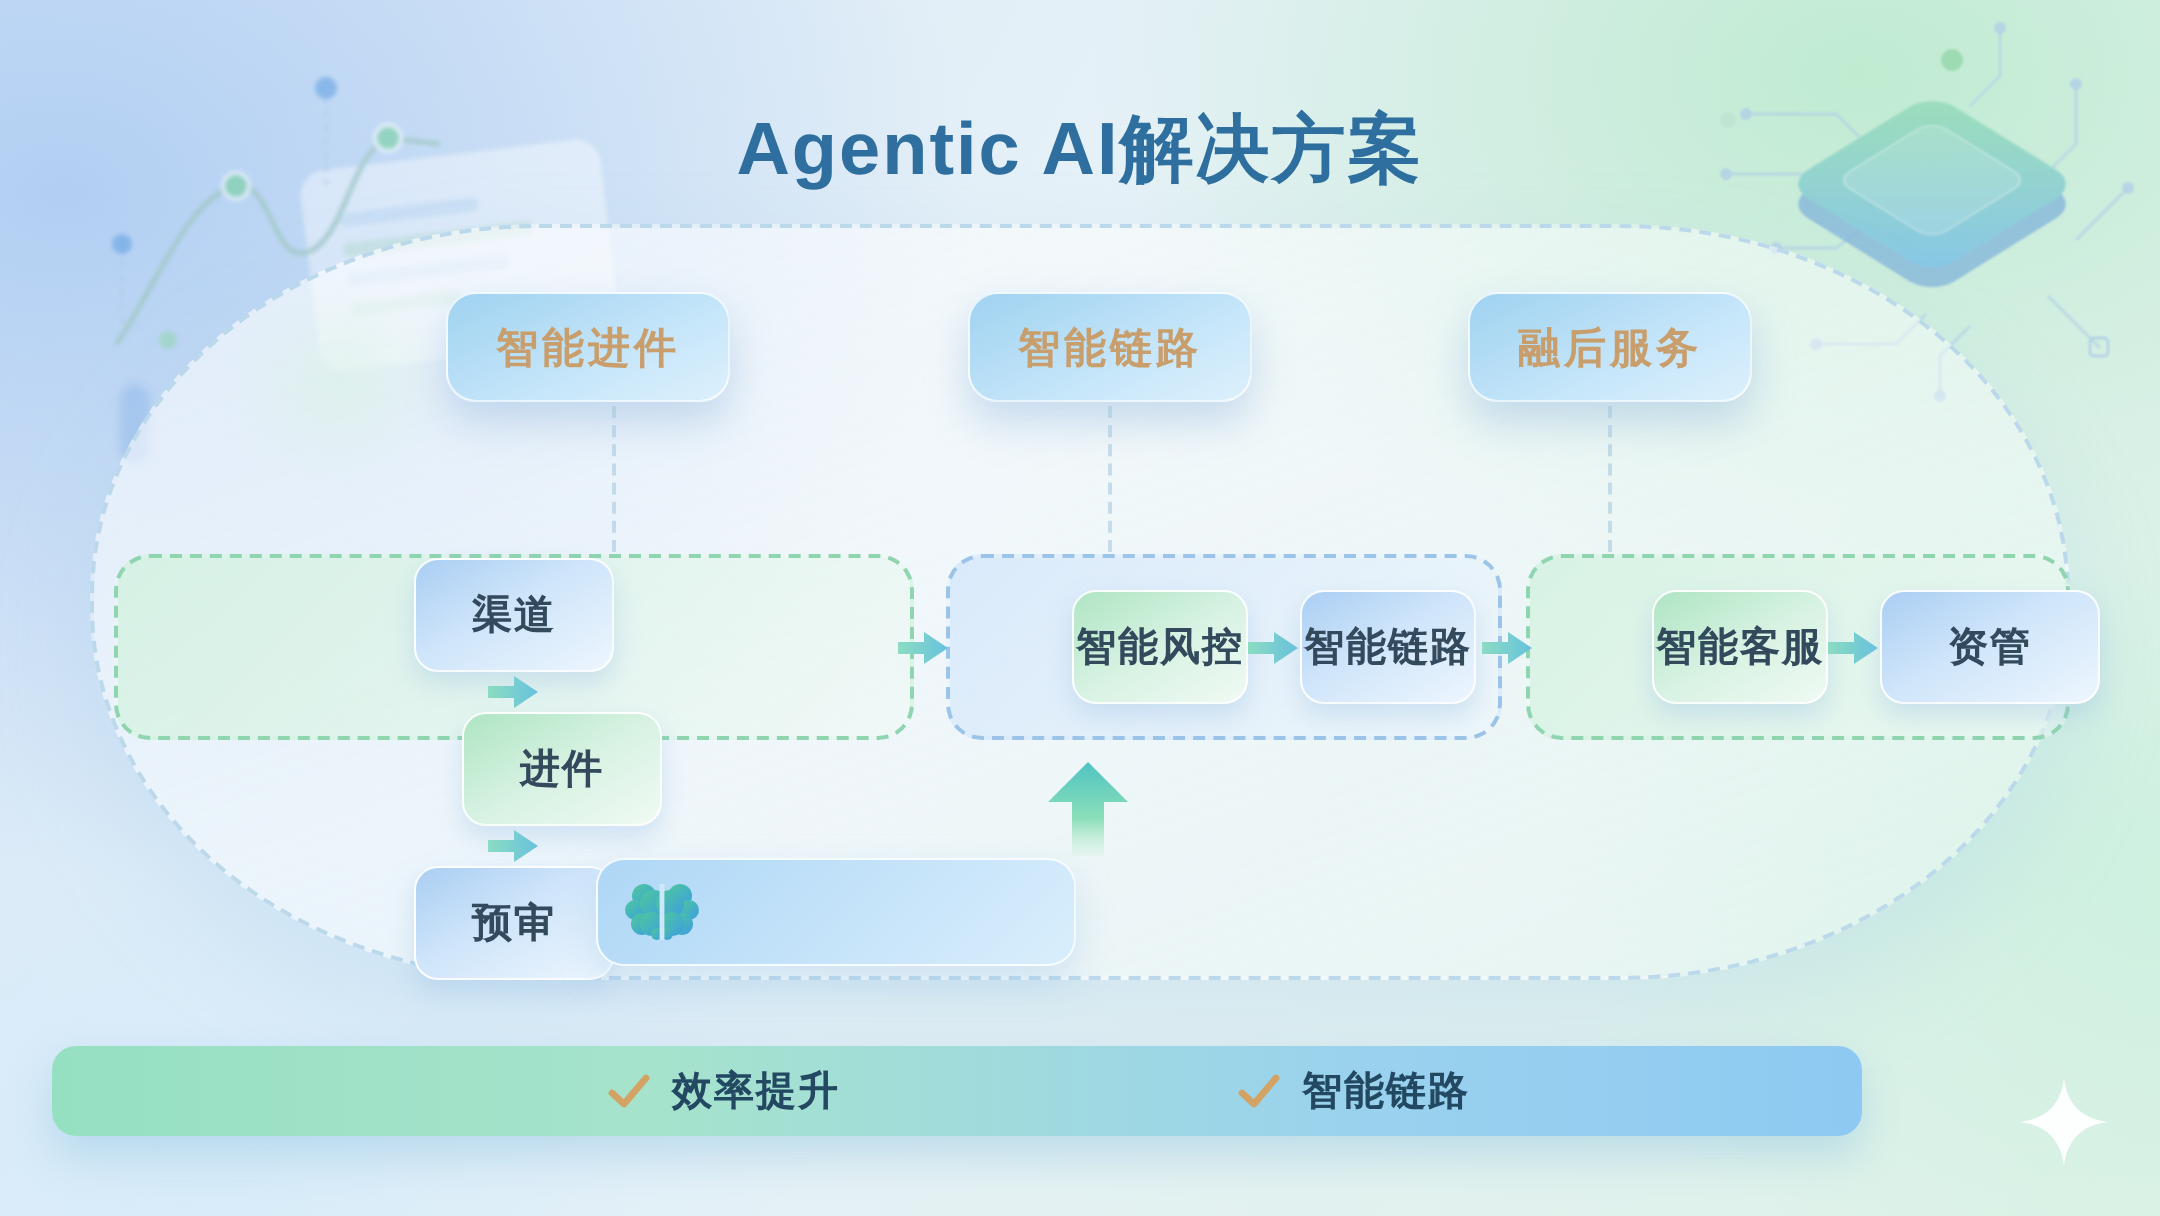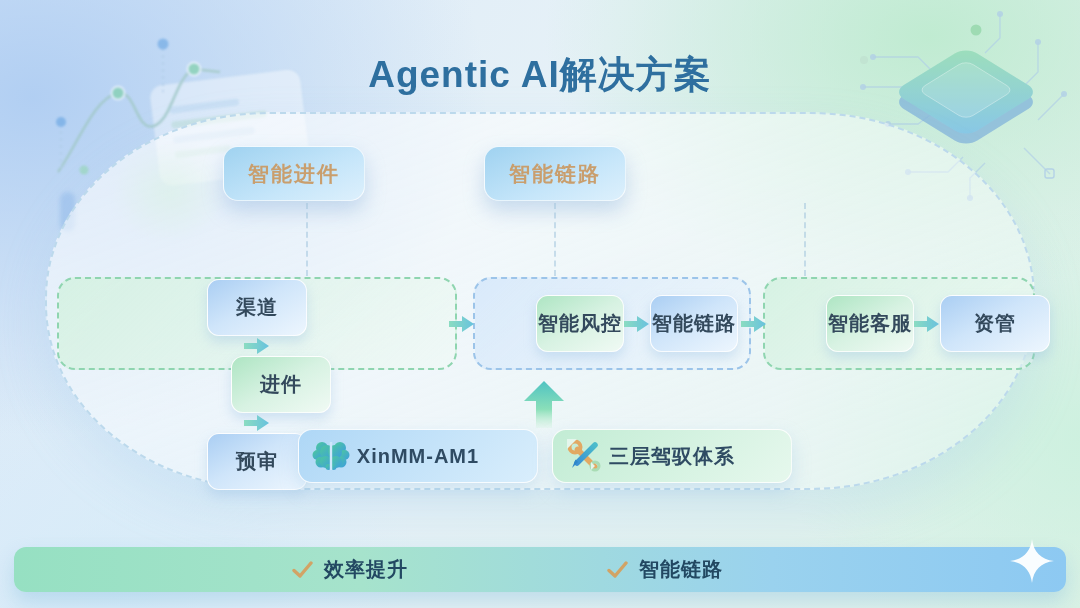--- a/index.html
+++ b/index.html
@@ -110,24 +110,23 @@
     font-size:20px; font-weight:600; color:#2f4b63; letter-spacing:1px;
     border:1px solid rgba(255,255,255,0.85);
     box-shadow:0 8px 18px rgba(150,195,230,0.35);
   }
   .engine.e1 { left:298px; background:linear-gradient(135deg, #aed7f6 0%, #d9eefc 100%); }
   .engine.e2 { left:552px; background:linear-gradient(135deg, #c2ecd4 0%, #e6f8ed 100%); }
   .engine .eicon { position:absolute; left:13px; top:50%; transform:translateY(-50%); }
 
   
   .benefit-bar {
-    position:absolute; left:14px; top:523px; width:1052px; height:45px; border-radius:12px;
+    position:absolute; left:26px; top:523px; width:905px; height:45px; border-radius:12px;
     background:linear-gradient(90deg, #96e0c2 0%, #a6e3cc 33%, #9ad2ee 72%, #8dc9f2 100%);
     box-shadow:0 10px 20px rgba(145,195,225,0.45);
-    margin-top:24px;
   }
   .benefit {
     position:absolute; top:0; height:100%; display:flex; align-items:center; gap:11px;
     font-size:20px; font-weight:600; color:#224862; letter-spacing:1px;
   }
   .benefit.b1 { left:278px; }
   .benefit.b2 { left:593px; }
 
   .sparkle { position:absolute; left:1008px; top:537px; z-index:6; }
 </style>
@@ -216,20 +215,23 @@
   <div class="title">Agentic AI解决方案</div>
 
   <div class="main-panel"></div>
 
   <div class="stage-badge p1">
     <span>智能进件</span>
   </div>
   <div class="stage-badge p2">
     <span>智能链路</span>
   </div>
+  <div class="stage-badge p3">
+    <span>融后服务</span>
+  </div>
 
   <div class="connector c1"></div>
   <div class="connector c2"></div>
   <div class="connector c3"></div>
 
   <div class="group green g1">
     <div class="node blue w3">
       <span>渠道</span>
     </div>
     <svg class="flow-arrow" width="26" height="20" viewBox="0 0 26 20">
@@ -292,36 +294,22 @@
           <circle cx="16.5" cy="27" r="3"></circle>
         <circle cx="28" cy="8" r="6"></circle>
           <circle cx="32.5" cy="15" r="5"></circle>
           <circle cx="29" cy="22" r="5.5"></circle>
         <circle cx="23" cy="12" r="7"></circle>
           <circle cx="24" cy="22" r="6"></circle>
           <circle cx="21.5" cy="27" r="3"></circle>
       </g>
       <line x1="19" y1="2" x2="19" y2="30" stroke="#cfe7fb" stroke-width="2.4"></line>
     </svg>
-    <span>XinMM-AM1</span>
-  </div>
-
-  <div class="engine e2">
-    <svg class="eicon" width="36" height="36" viewBox="0 0 36 36">
-      <circle cx="9" cy="9" r="5.5" fill="none" stroke="#e2a963" stroke-width="4"></circle>
-      <rect x="0" y="0" width="10" height="10" transform="rotate(45 5 5)" fill="#e4f6ec" stroke="none" opacity="0"></rect>
-      <polygon points="1,1 11,1 1,11" fill="#e4f6ec"></polygon>
-      <line x1="11.5" y1="11.5" x2="29" y2="29" stroke="#e2a963" stroke-width="5.5" stroke-linecap="round"></line>
-      <line x1="29" y1="7" x2="11" y2="25" stroke="url(#penG)" stroke-width="5.5" stroke-linecap="round"></line>
-      <polygon points="6,30 12,24 9.5,21.5" fill="#2f86c9"></polygon>
-      <circle cx="29" cy="28" r="4" fill="none" stroke="#a9dcb4" stroke-width="3"></circle>
-      <polygon points="25,32 29,28 25,24" fill="#e4f6ec"></polygon>
-    </svg>
-    <span>三层驾驭体系</span>
-  </div>
+  </div>
+
 
   <div class="benefit-bar">
     <div class="benefit b1">
       <svg width="21" height="17" viewBox="0 0 21 17">
           <polyline points="2,9.5 8,15 19,2" fill="none" stroke="#d2a365" stroke-width="3.4" stroke-linecap="round" stroke-linejoin="round"></polyline>
         </svg>
       <span>效率提升</span>
     </div>
     <div class="benefit b2">
       <svg width="21" height="17" viewBox="0 0 21 17">

